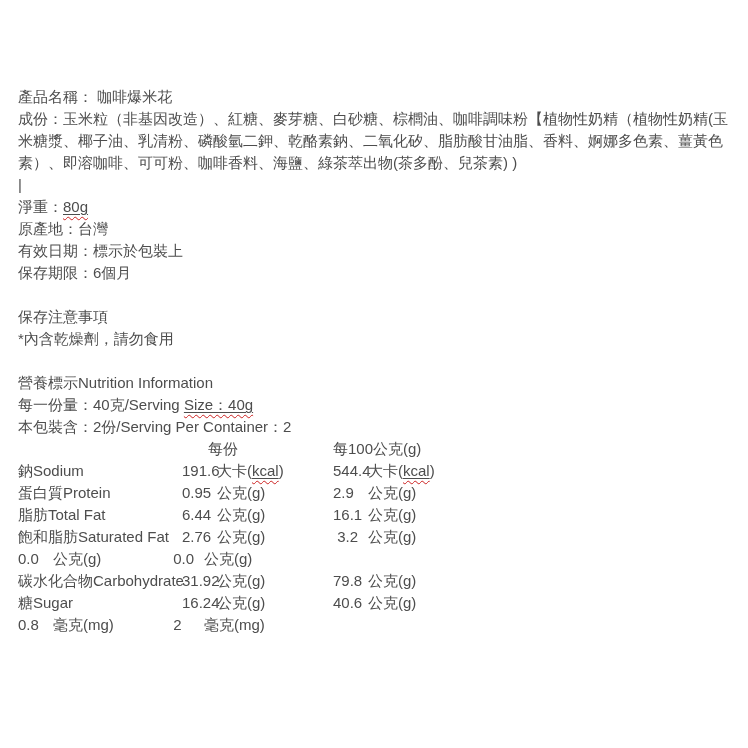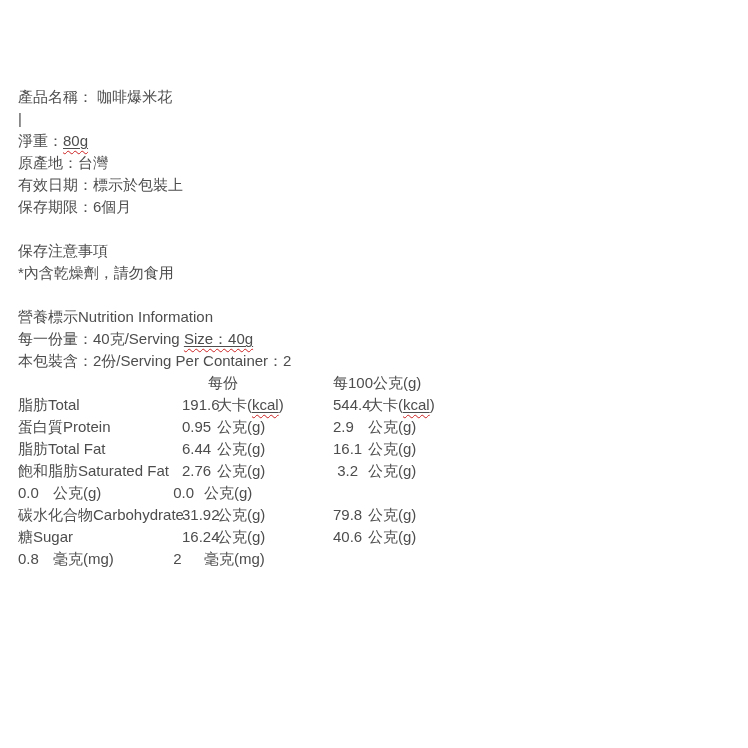--- a/index.html
+++ b/index.html
@@ -75,20 +75,21 @@
     white-space: nowrap;
   }
 </style>
 </head>
 <body>
 
 <div class="page">
 
   <div class="line"><span style="white-space: pre;">產品名稱： </span><span>咖啡爆米花</span></div>
 
+  <div class="line">成份：玉米粒（非基因改造）、紅糖、麥芽糖、白砂糖、棕櫚油、咖啡調味粉【植物性奶精（植物性奶精(玉米糖漿、椰子油、乳清粉、磷酸氫二鉀、乾酪素鈉、二氧化矽、脂肪酸甘油脂、香料、婀娜多色素、薑黃色素）、即溶咖啡、可可粉、咖啡香料、海鹽、綠茶萃出物(茶多酚、兒茶素) )</div>
 
   <div class="line">|</div>
 
   <div class="line"><span>淨重：</span><span class="marked"><span class="marked-inner">80g</span></span></div>
 
   <div class="line">原產地：台灣</div>
 
   <div class="line">有效日期：標示於包裝上</div>
 
   <div class="line">保存期限：6個月</div>
@@ -110,21 +111,21 @@
 
   <div class="ntable">
 
     <div class="nrow">
       <span class="ncell-label"></span>
       <span class="nheader-serving">每份</span>
       <span class="nheader-100g">每100公克(g)</span>
     </div>
 
     <div class="nrow">
-      <span class="ncell-label">脂肪Total</span>
+      <span class="ncell-label">鈉Sodium</span>
       <span class="ncell-num">191.6</span>
       <span class="ncell-unit1"><span>大卡(</span><span class="marked"><span class="marked-inner">kcal</span></span><span>)</span></span>
       <span class="ncell-num">544.4</span>
       <span class="ncell-unit2"><span>大卡(</span><span class="marked"><span class="marked-inner">kcal</span></span><span>)</span></span>
     </div>
 
     <div class="nrow">
       <span class="ncell-label">蛋白質Protein</span>
       <span class="ncell-num">0.95</span>
       <span class="ncell-unit1">公克(g)</span>

